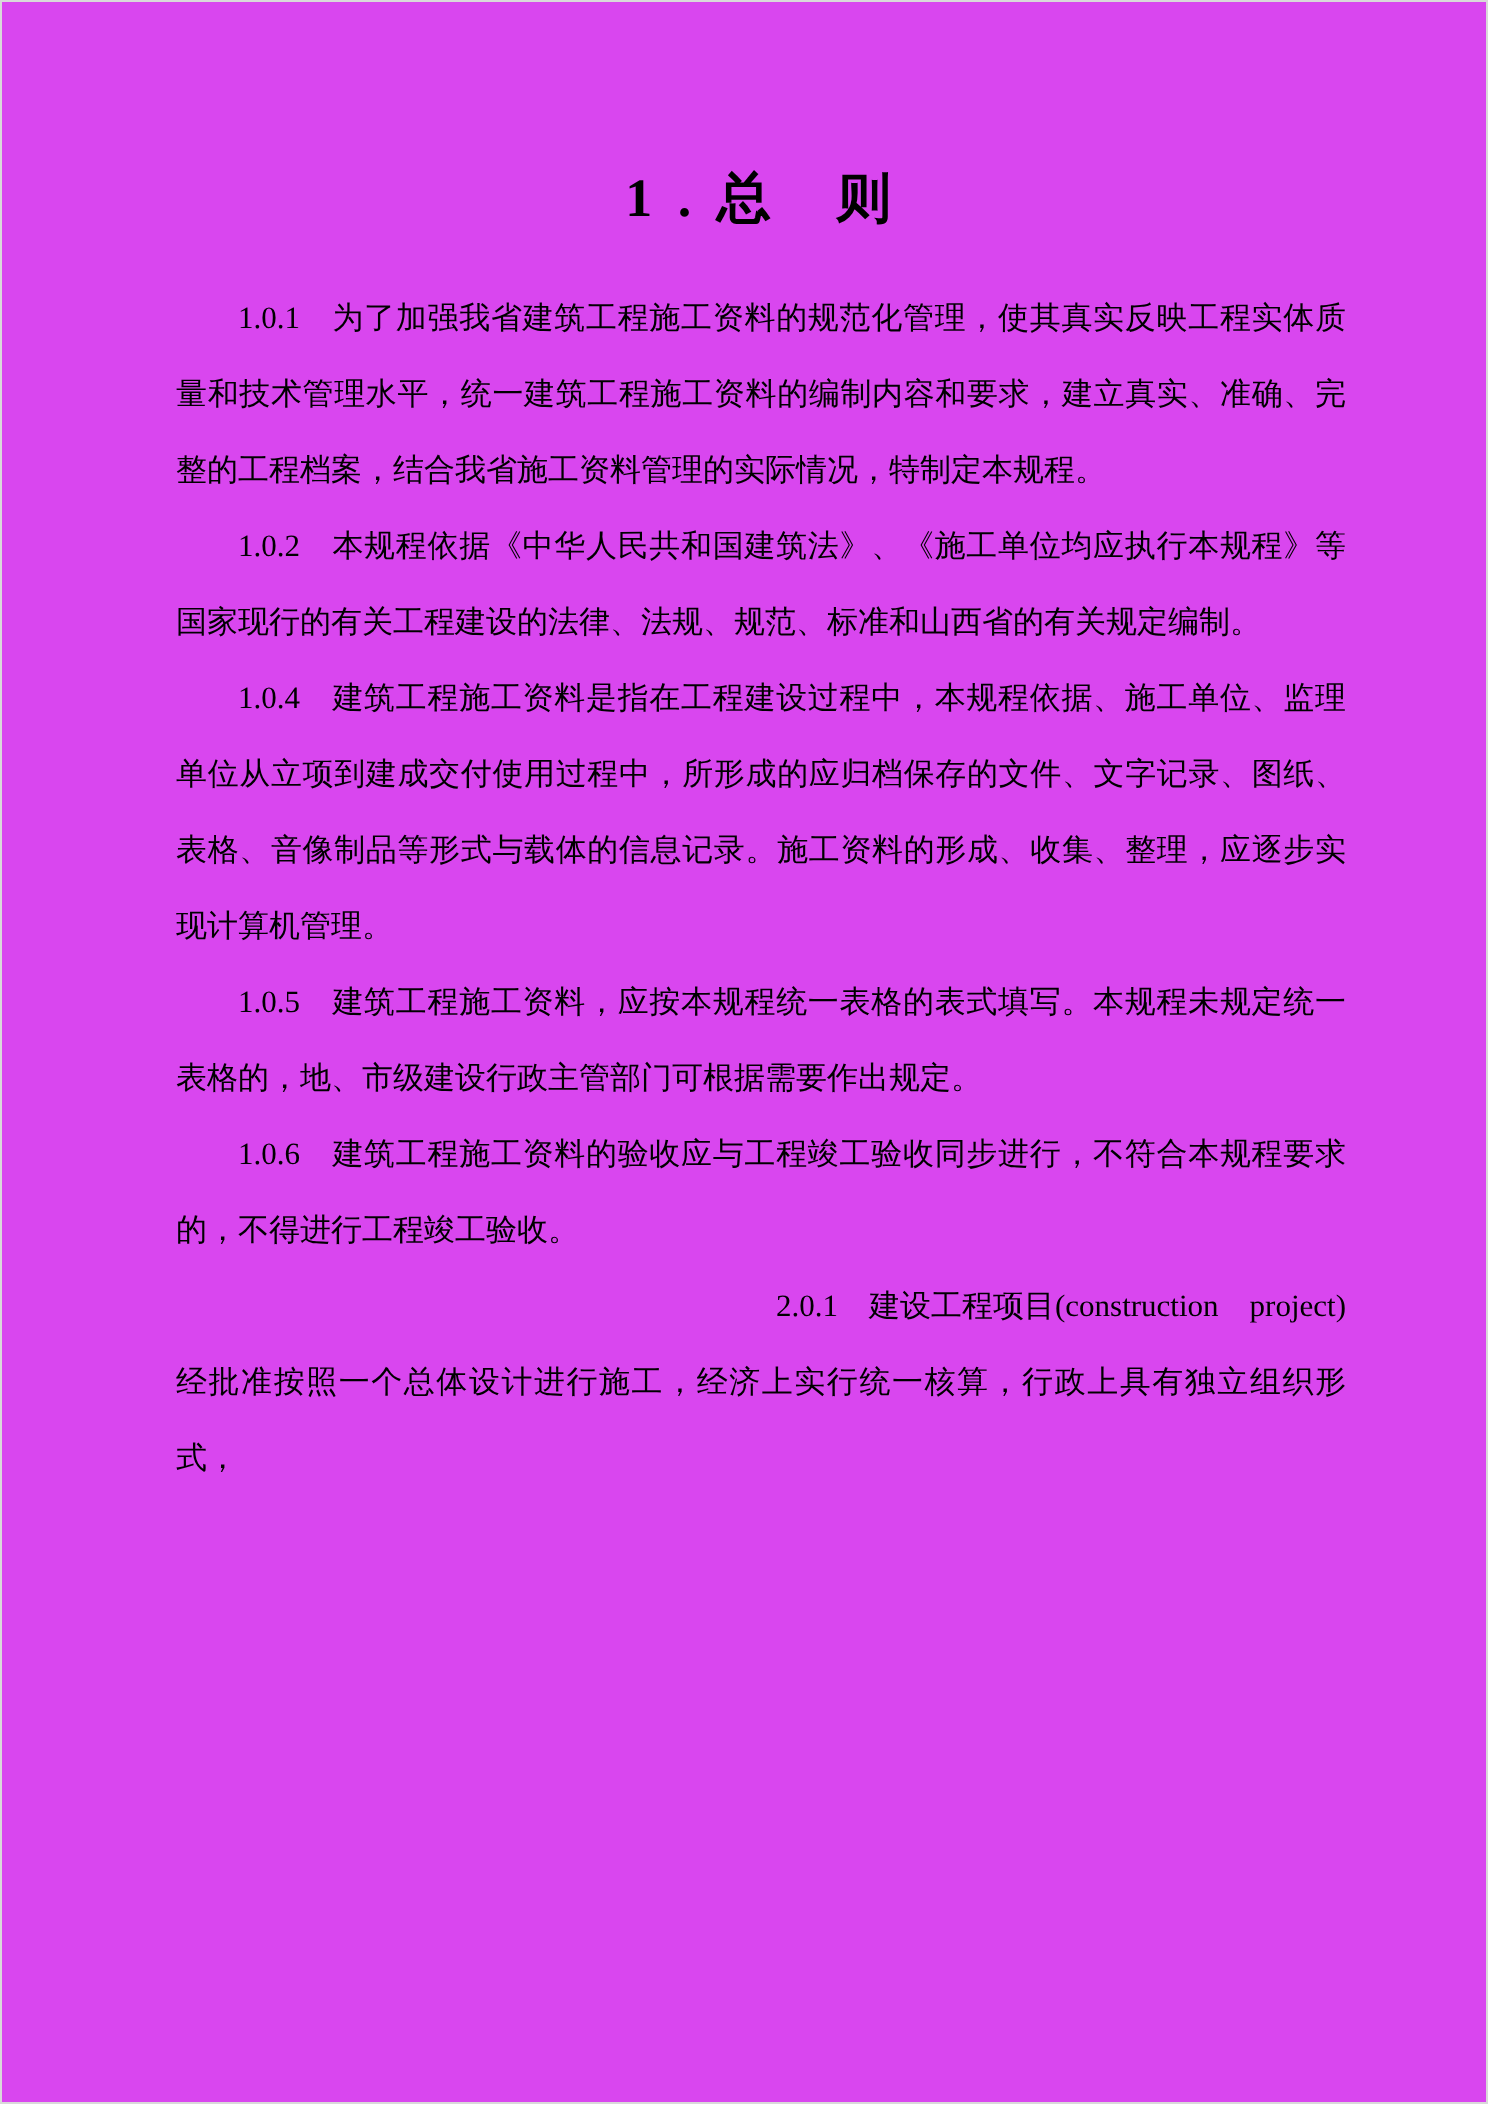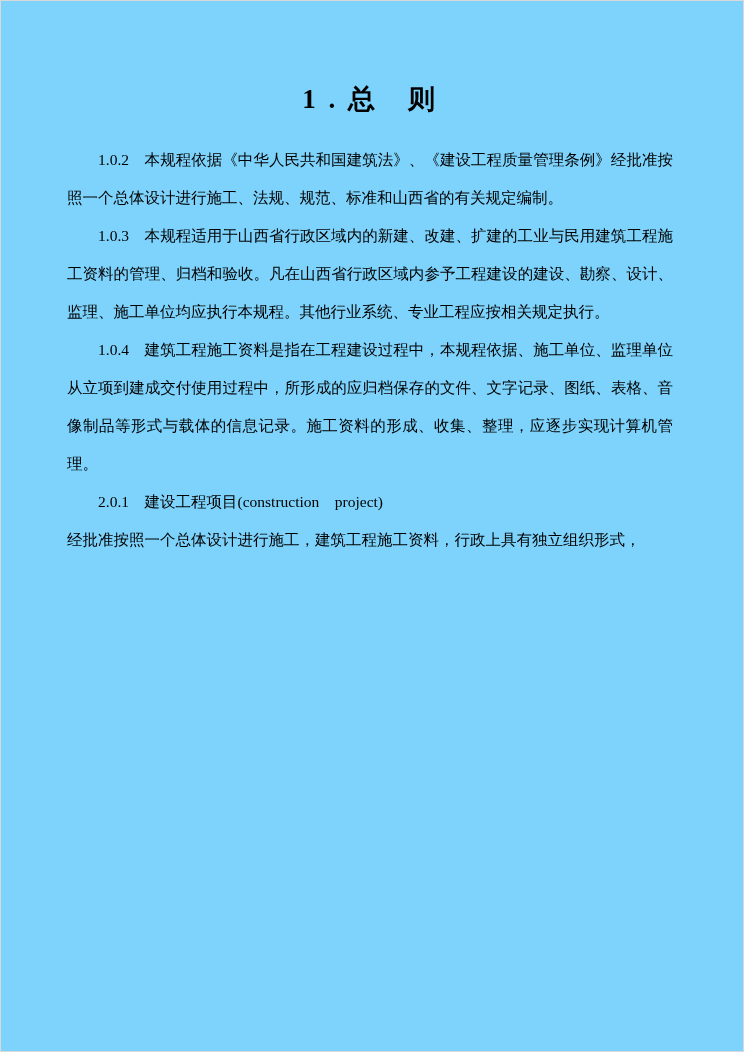--- a/index.html
+++ b/index.html
@@ -5,24 +5,24 @@
   html, body {
     margin: 0;
     padding: 0;
     background: #f2f2f2;
   }
   .page {
     position: relative;
     width: 744px;
     height: 1052px;
     margin: 0 auto;
-    background: #7dd3fc;
+    background: #d946ef;
     border: 1px solid #d9d9d9;
     box-sizing: border-box;
-    padding: 82px 70px 40px 66px;
+    padding: 82px 70px 40px 87px;
     font-family: "Liberation Serif", "DejaVu Serif", serif;
     color: #000000;
     overflow: hidden;
   }
   .section-heading {
     margin: 0 0 26px 0;
     text-align: center;
     font-size: 27px;
     font-weight: bold;
     letter-spacing: 3px;
@@ -37,47 +37,49 @@
     font-size: 15.5px;
     line-height: 38px;
     text-align: justify;
     text-indent: 2em;
     word-break: break-all;
   }
   .term-line {
     margin: 0;
     font-size: 15.5px;
     line-height: 38px;
-    text-align: left;
+    text-align: right;
     text-indent: 2em;
   }
   .term-body {
     margin: 0;
     font-size: 15.5px;
     line-height: 38px;
     text-align: justify;
     text-indent: 0;
     word-break: break-all;
   }
 </style>
 </head>
 <body>
 
 <div class="page">
 
   <h1 class="section-heading">1 . 总　则</h1>
 
+  <p class="clause">1.0.1　为了加强我省建筑工程施工资料的规范化管理，使其真实反映工程实体质量和技术管理水平，统一建筑工程施工资料的编制内容和要求，建立真实、准确、完整的工程档案，结合我省施工资料管理的实际情况，特制定本规程。</p>
 
-  <p class="clause">1.0.2　本规程依据《中华人民共和国建筑法》、《建设工程质量管理条例》经批准按照一个总体设计进行施工、法规、规范、标准和山西省的有关规定编制。</p>
+  <p class="clause">1.0.2　本规程依据《中华人民共和国建筑法》、《施工单位均应执行本规程》等国家现行的有关工程建设的法律、法规、规范、标准和山西省的有关规定编制。</p>
 
-  <p class="clause">1.0.3　本规程适用于山西省行政区域内的新建、改建、扩建的工业与民用建筑工程施工资料的管理、归档和验收。凡在山西省行政区域内参予工程建设的建设、勘察、设计、监理、施工单位均应执行本规程。其他行业系统、专业工程应按相关规定执行。</p>
 
   <p class="clause">1.0.4　建筑工程施工资料是指在工程建设过程中，本规程依据、施工单位、监理单位从立项到建成交付使用过程中，所形成的应归档保存的文件、文字记录、图纸、表格、音像制品等形式与载体的信息记录。施工资料的形成、收集、整理，应逐步实现计算机管理。</p>
 
+  <p class="clause">1.0.5　建筑工程施工资料，应按本规程统一表格的表式填写。本规程未规定统一表格的，地、市级建设行政主管部门可根据需要作出规定。</p>
 
+  <p class="clause">1.0.6　建筑工程施工资料的验收应与工程竣工验收同步进行，不符合本规程要求的，不得进行工程竣工验收。</p>
 
 
 
   <p class="term-line">2.0.1　建设工程项目(construction　project)</p>
 
-  <p class="term-body">经批准按照一个总体设计进行施工，建筑工程施工资料，行政上具有独立组织形式，</p>
+  <p class="term-body">经批准按照一个总体设计进行施工，经济上实行统一核算，行政上具有独立组织形式，</p>
 
 </div>
 
 </body></html>

